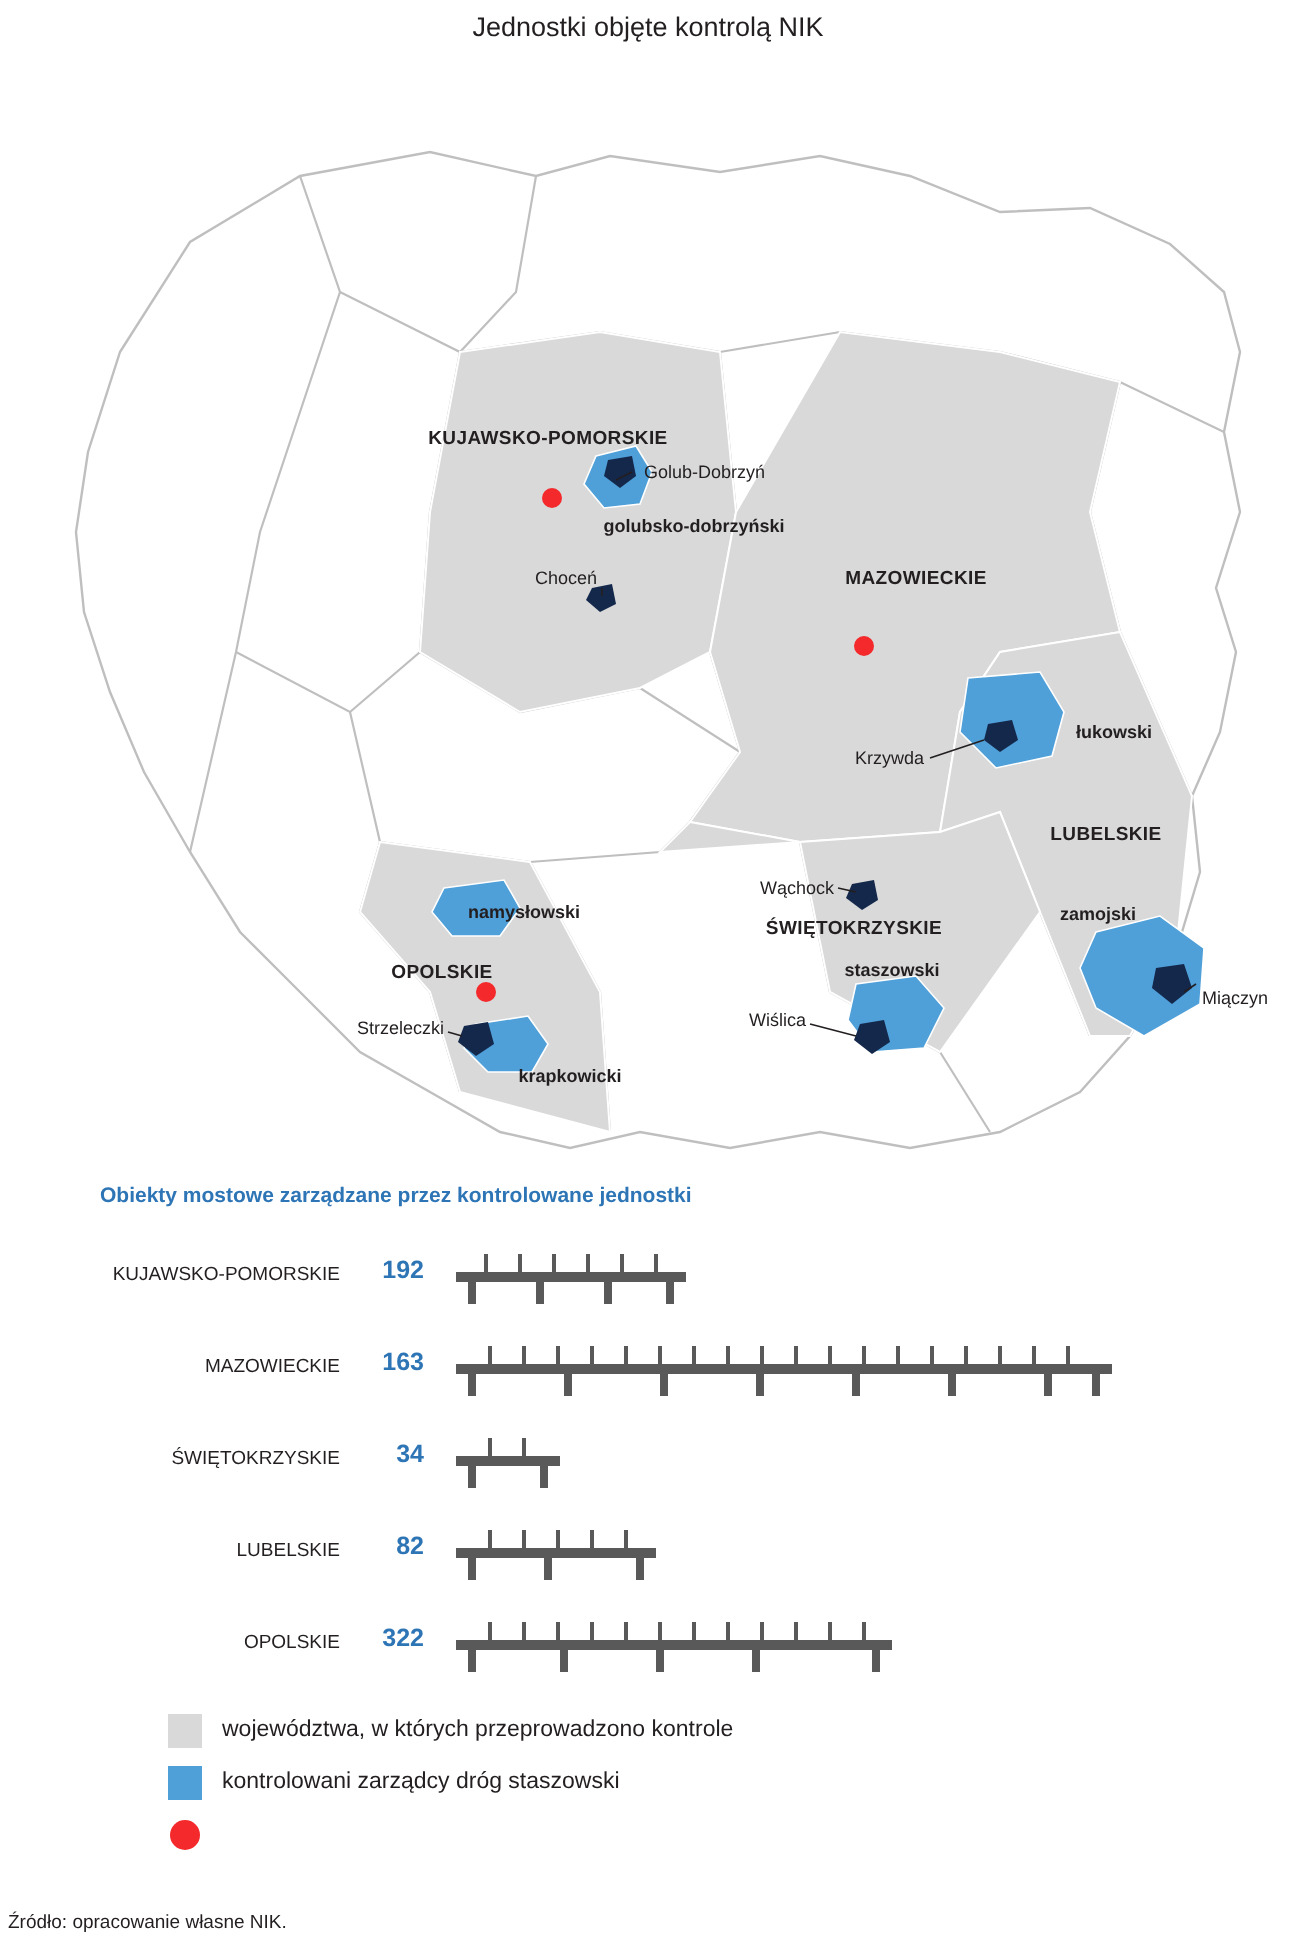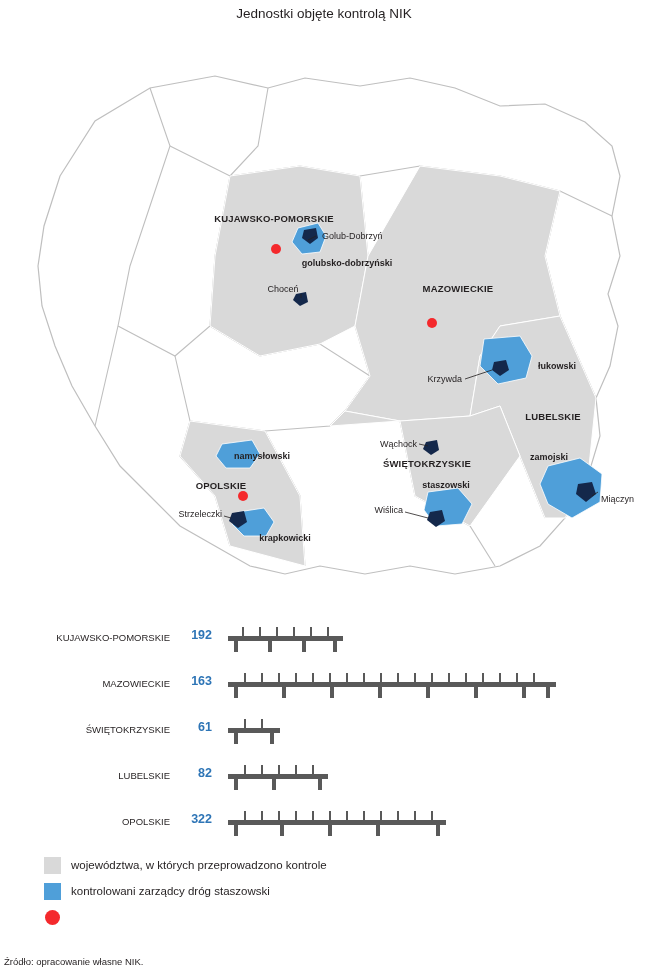--- a/index.html
+++ b/index.html
@@ -124,20 +124,21 @@
     position: absolute;
     left: 44px;
     top: 852px;
     width: 560px;
   }
   .legend-item {
     position: relative;
     height: 26px;
     display: flex;
     align-items: center;
+    margin-left: 40px;
   }
   .swatch {
     width: 17px;
     height: 17px;
     margin-right: 10px;
     flex: 0 0 auto;
   }
   .swatch.dot {
     border-radius: 50%;
     width: 15px;
@@ -246,20 +247,21 @@
     <text class="map-label place-label" x="283" y="266" text-anchor="middle">Choceń</text>
     <text class="map-label place-label" x="462" y="356" text-anchor="end">Krzywda</text>
     <text class="map-label place-label" x="417" y="421" text-anchor="end">Wąchock</text>
     <text class="map-label place-label" x="601" y="476" text-anchor="start">Miączyn</text>
     <text class="map-label place-label" x="403" y="487" text-anchor="end">Wiślica</text>
     <text class="map-label place-label" x="222" y="491" text-anchor="end">Strzeleczki</text>
   </svg>
 </div>
 
 <div class="chart">
+  <div class="chart-title">Obiekty mostowe zarządzane przez kontrolowane jednostki</div>
 
   <div class="bar-row" style="top:32px">
     <div class="bar-name">KUJAWSKO-POMORSKIE</div>
     <div class="bar-value">192</div>
     <div class="bridge" style="width:115px">
       <div class="deck"></div>
       <div class="pier" style="left:6px"></div>
       <div class="pier" style="left:40px"></div>
       <div class="pier" style="left:74px"></div>
       <div class="pier" style="left:105px"></div>
@@ -301,21 +303,21 @@
       <div class="mast" style="left:237px"></div>
       <div class="mast" style="left:254px"></div>
       <div class="mast" style="left:271px"></div>
       <div class="mast" style="left:288px"></div>
       <div class="mast" style="left:305px"></div>
     </div>
   </div>
 
   <div class="bar-row" style="top:124px">
     <div class="bar-name">ŚWIĘTOKRZYSKIE</div>
-    <div class="bar-value">61</div>
+    <div class="bar-value">34</div>
     <div class="bridge" style="width:52px">
       <div class="deck"></div>
       <div class="pier" style="left:6px"></div>
       <div class="pier" style="left:42px"></div>
       <div class="mast" style="left:16px"></div>
       <div class="mast" style="left:33px"></div>
     </div>
   </div>
 
   <div class="bar-row" style="top:170px">

